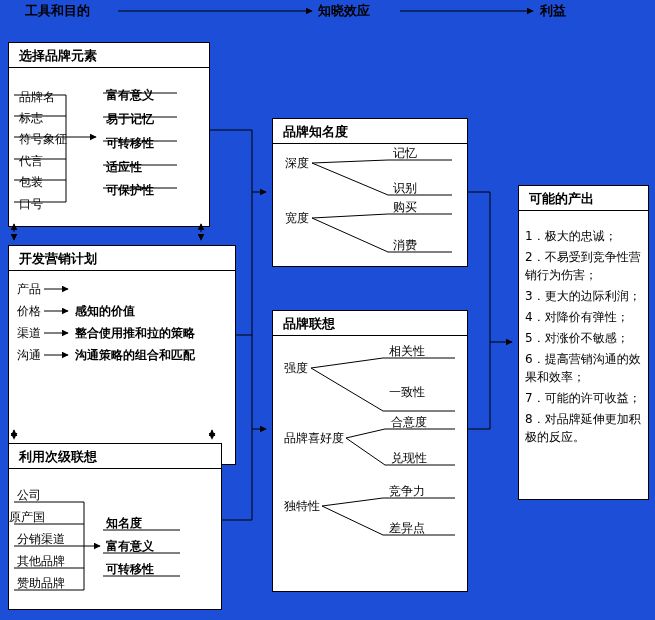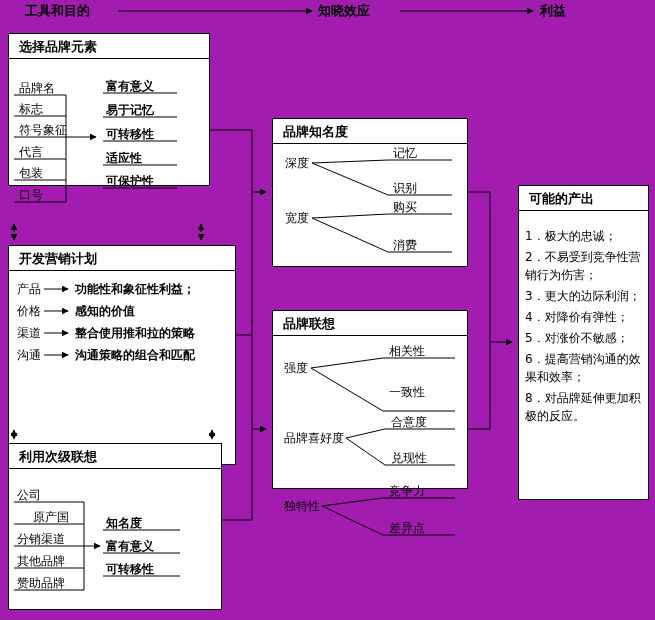--- a/index.html
+++ b/index.html
@@ -1,18 +1,18 @@
 <!DOCTYPE html>
 <html><head>
 <meta charset="utf-8">
 <style>
   * { margin:0; padding:0; box-sizing:border-box; }
   html,body { background:#ffffff; }
   body { font-family:"DejaVu Sans","Liberation Sans",sans-serif; color:#000; }
-  #canvas { position:relative; width:655px; height:620px; background:#a21caf; overflow:hidden; }
+  #canvas { position:relative; width:655px; height:620px; background:#1d4ed8; overflow:hidden; }
   .hdr { position:absolute; font-size:13px; font-weight:bold; white-space:nowrap; }
   .box { position:absolute; border:1px solid #000; background:#fff; }
   .title { position:absolute; left:0; top:0; right:0; height:25px; border-bottom:1px solid #000;
            font-size:13px; font-weight:bold; line-height:25px; padding-left:10px; white-space:nowrap; }
   .txt { position:absolute; font-size:12px; line-height:15px; white-space:nowrap; }
   .b { font-weight:bold; }
   .overlay { position:absolute; left:0; top:0; z-index:10; pointer-events:none; }
   .overlay line { stroke:#000; stroke-width:1; }
   .overlay .dash { stroke-dasharray:3,2; }
   .overlay marker path { fill:#000; }
@@ -21,70 +21,69 @@
 </style>
 </head>
 <body>
 
 <div id="canvas">
 
   <span class="hdr" style="left:25px;top:2px">工具和目的</span>
   <span class="hdr" style="left:318px;top:2px">知晓效应</span>
   <span class="hdr" style="left:540px;top:2px">利益</span>
 
-  <div class="box" style="left:8px;top:33px;width:202px;height:153px">
+  <div class="box" style="left:8px;top:42px;width:202px;height:185px">
     <div class="title">选择品牌元素</div>
     <span class="txt" style="left:10px;top:47px">品牌名</span>
     <span class="txt" style="left:10px;top:68px">标志</span>
     <span class="txt" style="left:10px;top:89px">符号象征</span>
     <span class="txt" style="left:10px;top:111px">代言</span>
     <span class="txt" style="left:10px;top:132px">包装</span>
     <span class="txt" style="left:10px;top:154px">口号</span>
     <span class="txt b" style="left:97px;top:45px">富有意义</span>
     <span class="txt b" style="left:97px;top:69px">易于记忆</span>
     <span class="txt b" style="left:97px;top:93px">可转移性</span>
     <span class="txt b" style="left:97px;top:117px">适应性</span>
     <span class="txt b" style="left:97px;top:140px">可保护性</span>
   </div>
 
   <div class="box" style="left:8px;top:245px;width:228px;height:220px">
     <div class="title">开发营销计划</div>
     <span class="txt" style="left:8px;top:36px">产品</span>
     <span class="txt" style="left:8px;top:58px">价格</span>
     <span class="txt" style="left:8px;top:80px">渠道</span>
     <span class="txt" style="left:8px;top:102px">沟通</span>
-    <span class="txt b" style="left:66px;top:36px">功能性和象征性利益；</span>
     <span class="txt b" style="left:66px;top:58px">感知的价值</span>
     <span class="txt b" style="left:66px;top:80px">整合使用推和拉的策略</span>
     <span class="txt b" style="left:66px;top:102px">沟通策略的组合和匹配</span>
   </div>
 
   <div class="box" style="left:8px;top:443px;width:214px;height:167px">
     <div class="title">利用次级联想</div>
     <span class="txt" style="left:8px;top:44px">公司</span>
-    <span class="txt" style="left:24px;top:66px">原产国</span>
+    <span class="txt" style="left:0;top:66px">原产国</span>
     <span class="txt" style="left:8px;top:88px">分销渠道</span>
     <span class="txt" style="left:8px;top:110px">其他品牌</span>
     <span class="txt" style="left:8px;top:132px">赞助品牌</span>
     <span class="txt b" style="left:97px;top:72px">知名度</span>
     <span class="txt b" style="left:97px;top:95px">富有意义</span>
     <span class="txt b" style="left:97px;top:118px">可转移性</span>
   </div>
 
   <div class="box" style="left:272px;top:118px;width:196px;height:149px">
     <div class="title">品牌知名度</div>
     <span class="txt" style="left:12px;top:37px">深度</span>
     <span class="txt" style="left:120px;top:27px">记忆</span>
     <span class="txt" style="left:120px;top:62px">识别</span>
     <span class="txt" style="left:12px;top:92px">宽度</span>
     <span class="txt" style="left:120px;top:81px">购买</span>
     <span class="txt" style="left:120px;top:119px">消费</span>
   </div>
 
-  <div class="box" style="left:272px;top:310px;width:196px;height:179px">
+  <div class="box" style="left:272px;top:310px;width:196px;height:282px">
     <div class="title">品牌联想</div>
     <span class="txt" style="left:11px;top:50px">强度</span>
     <span class="txt" style="left:116px;top:33px">相关性</span>
     <span class="txt" style="left:116px;top:74px">一致性</span>
     <span class="txt" style="left:11px;top:120px">品牌喜好度</span>
     <span class="txt" style="left:118px;top:104px">合意度</span>
     <span class="txt" style="left:118px;top:140px">兑现性</span>
     <span class="txt" style="left:11px;top:188px">独特性</span>
     <span class="txt" style="left:116px;top:173px">竞争力</span>
     <span class="txt" style="left:116px;top:210px">差异点</span>
@@ -92,20 +91,21 @@
 
   <div class="box" style="left:518px;top:185px;width:131px;height:315px">
     <div class="title">可能的产出</div>
     <div class="outlist">
       <div>1．极大的忠诚；</div>
       <div>2．不易受到竞争性营销行为伤害；</div>
       <div>3．更大的边际利润；</div>
       <div>4．对降价有弹性；</div>
       <div>5．对涨价不敏感；</div>
       <div>6．提高营销沟通的效果和效率；</div>
+      <div>7．可能的许可收益；</div>
       <div>8．对品牌延伸更加积极的反应。</div>
     </div>
   </div>
 
   <svg class="overlay" width="655" height="620">
     <defs>
       <marker id="ah" viewBox="0 0 10 10" refX="9" refY="5" markerWidth="7" markerHeight="7" orient="auto-start-reverse">
         <path d="M0,0 L10,5 L0,10 z"></path>
       </marker>
     </defs>

